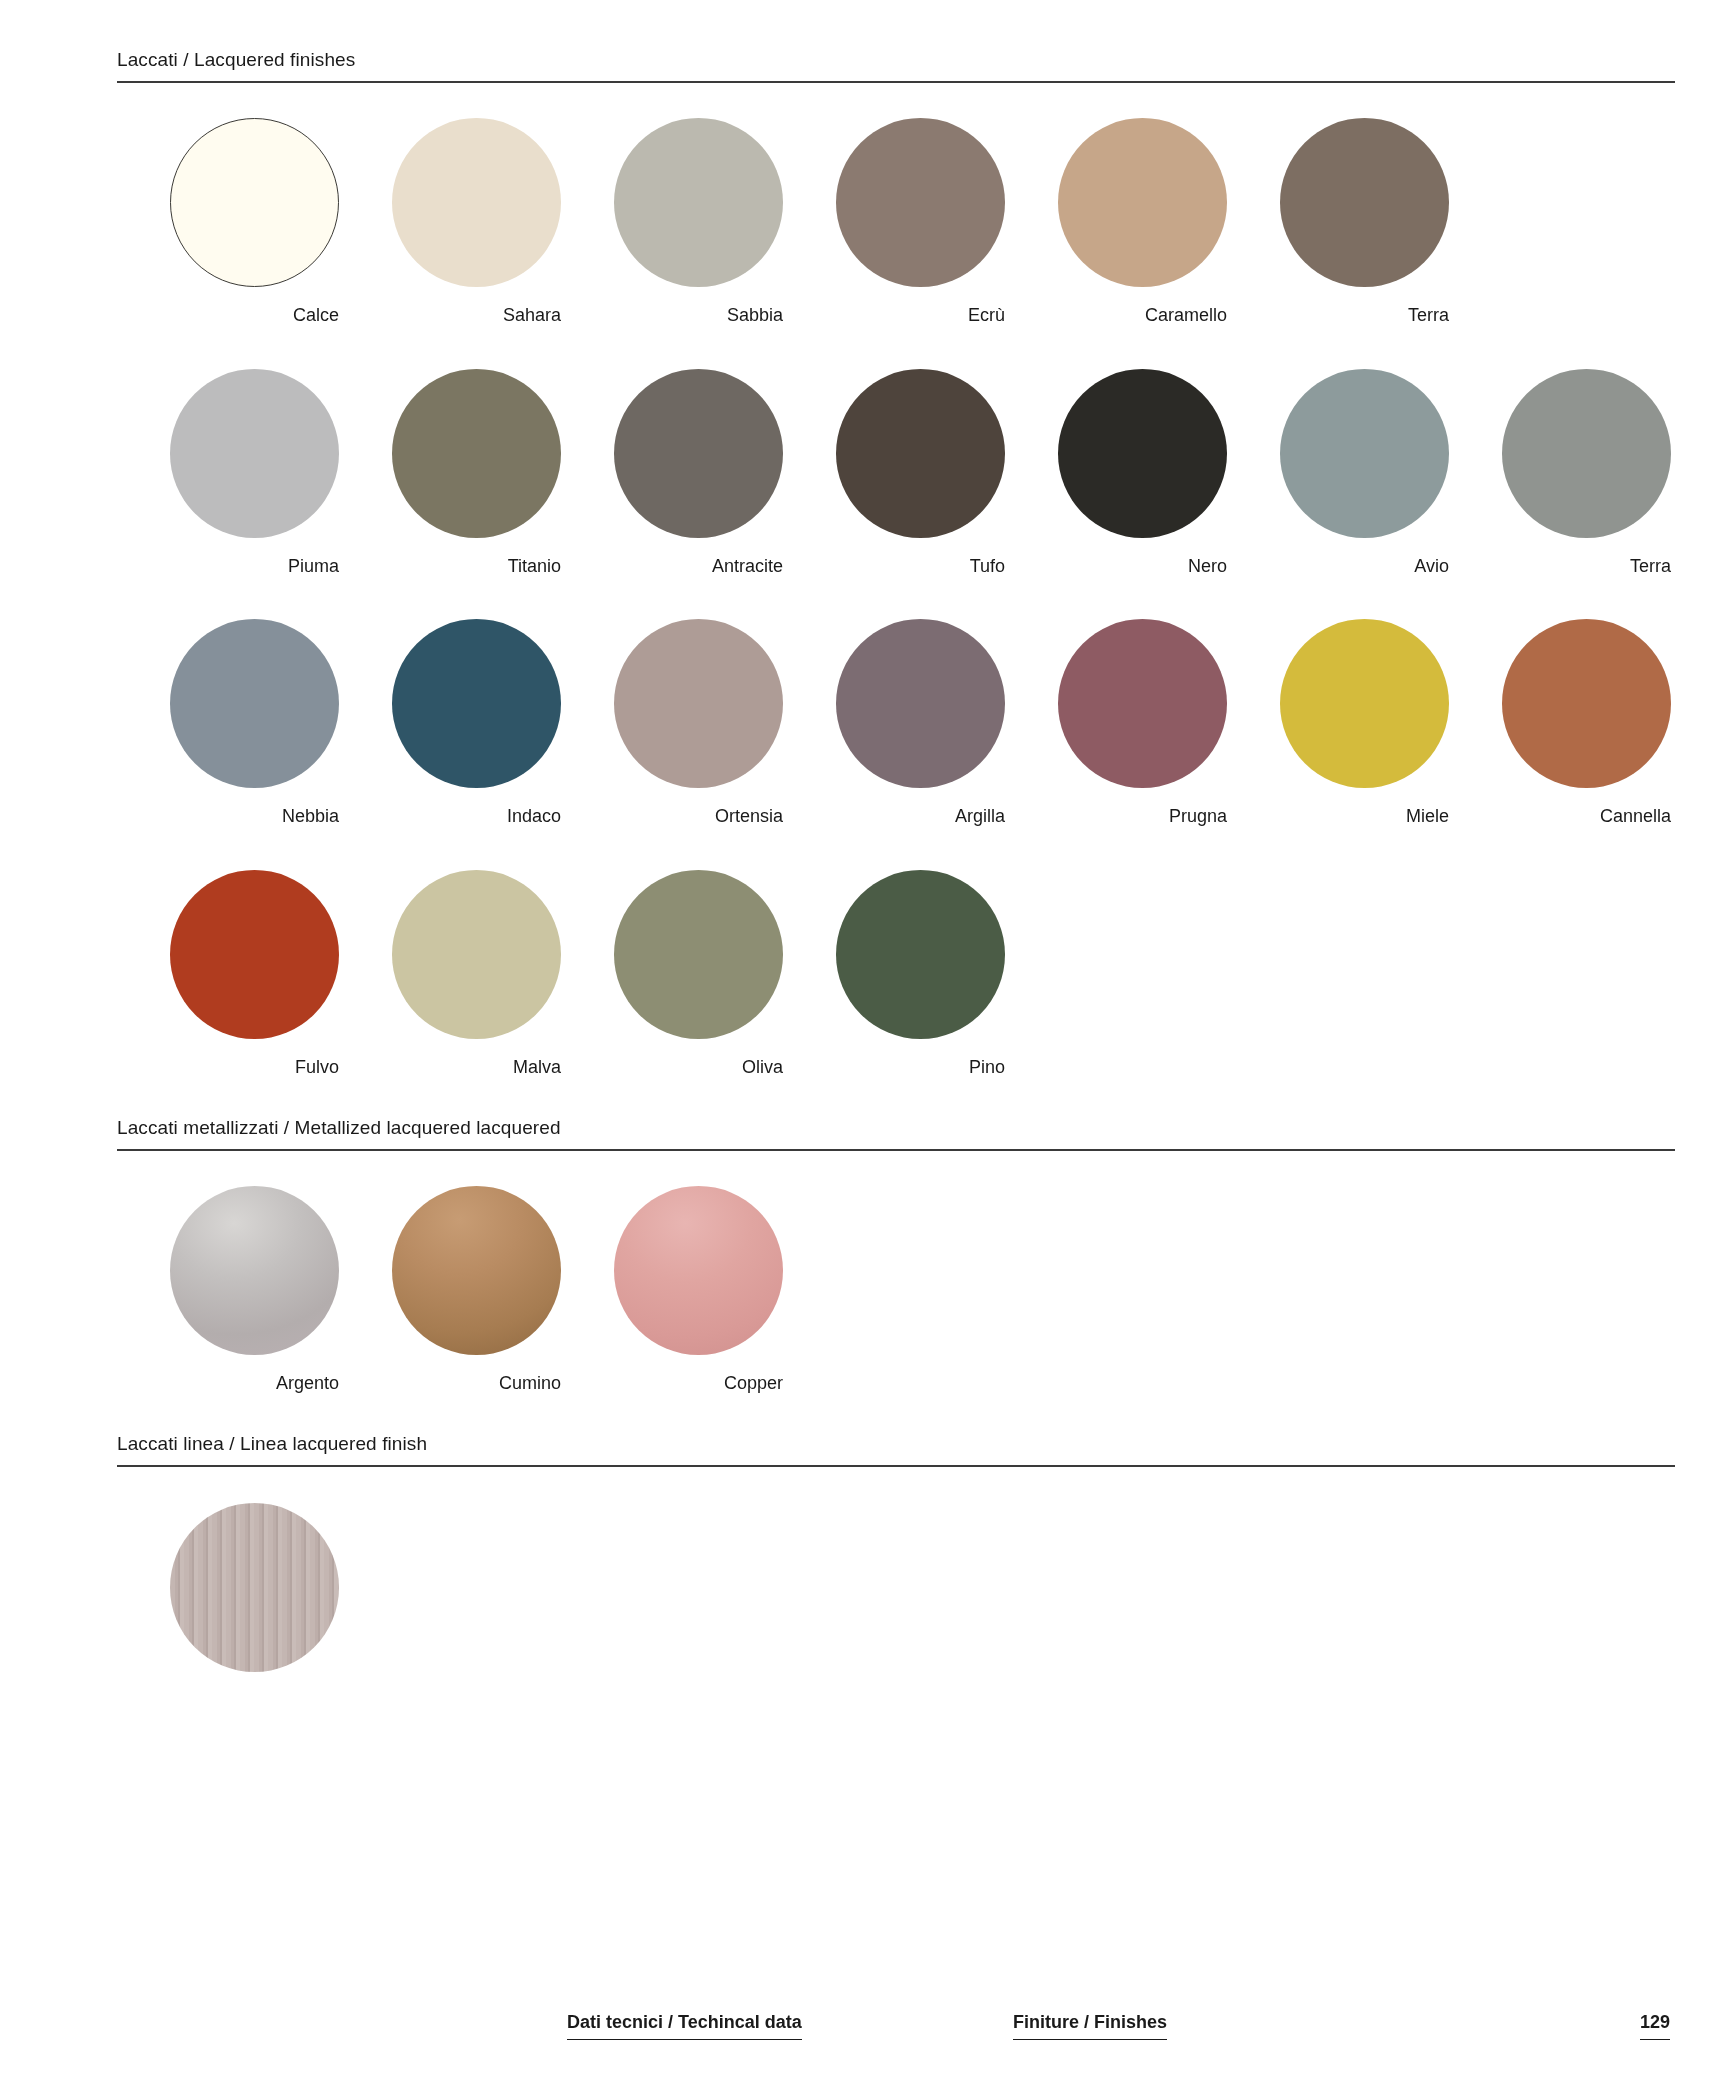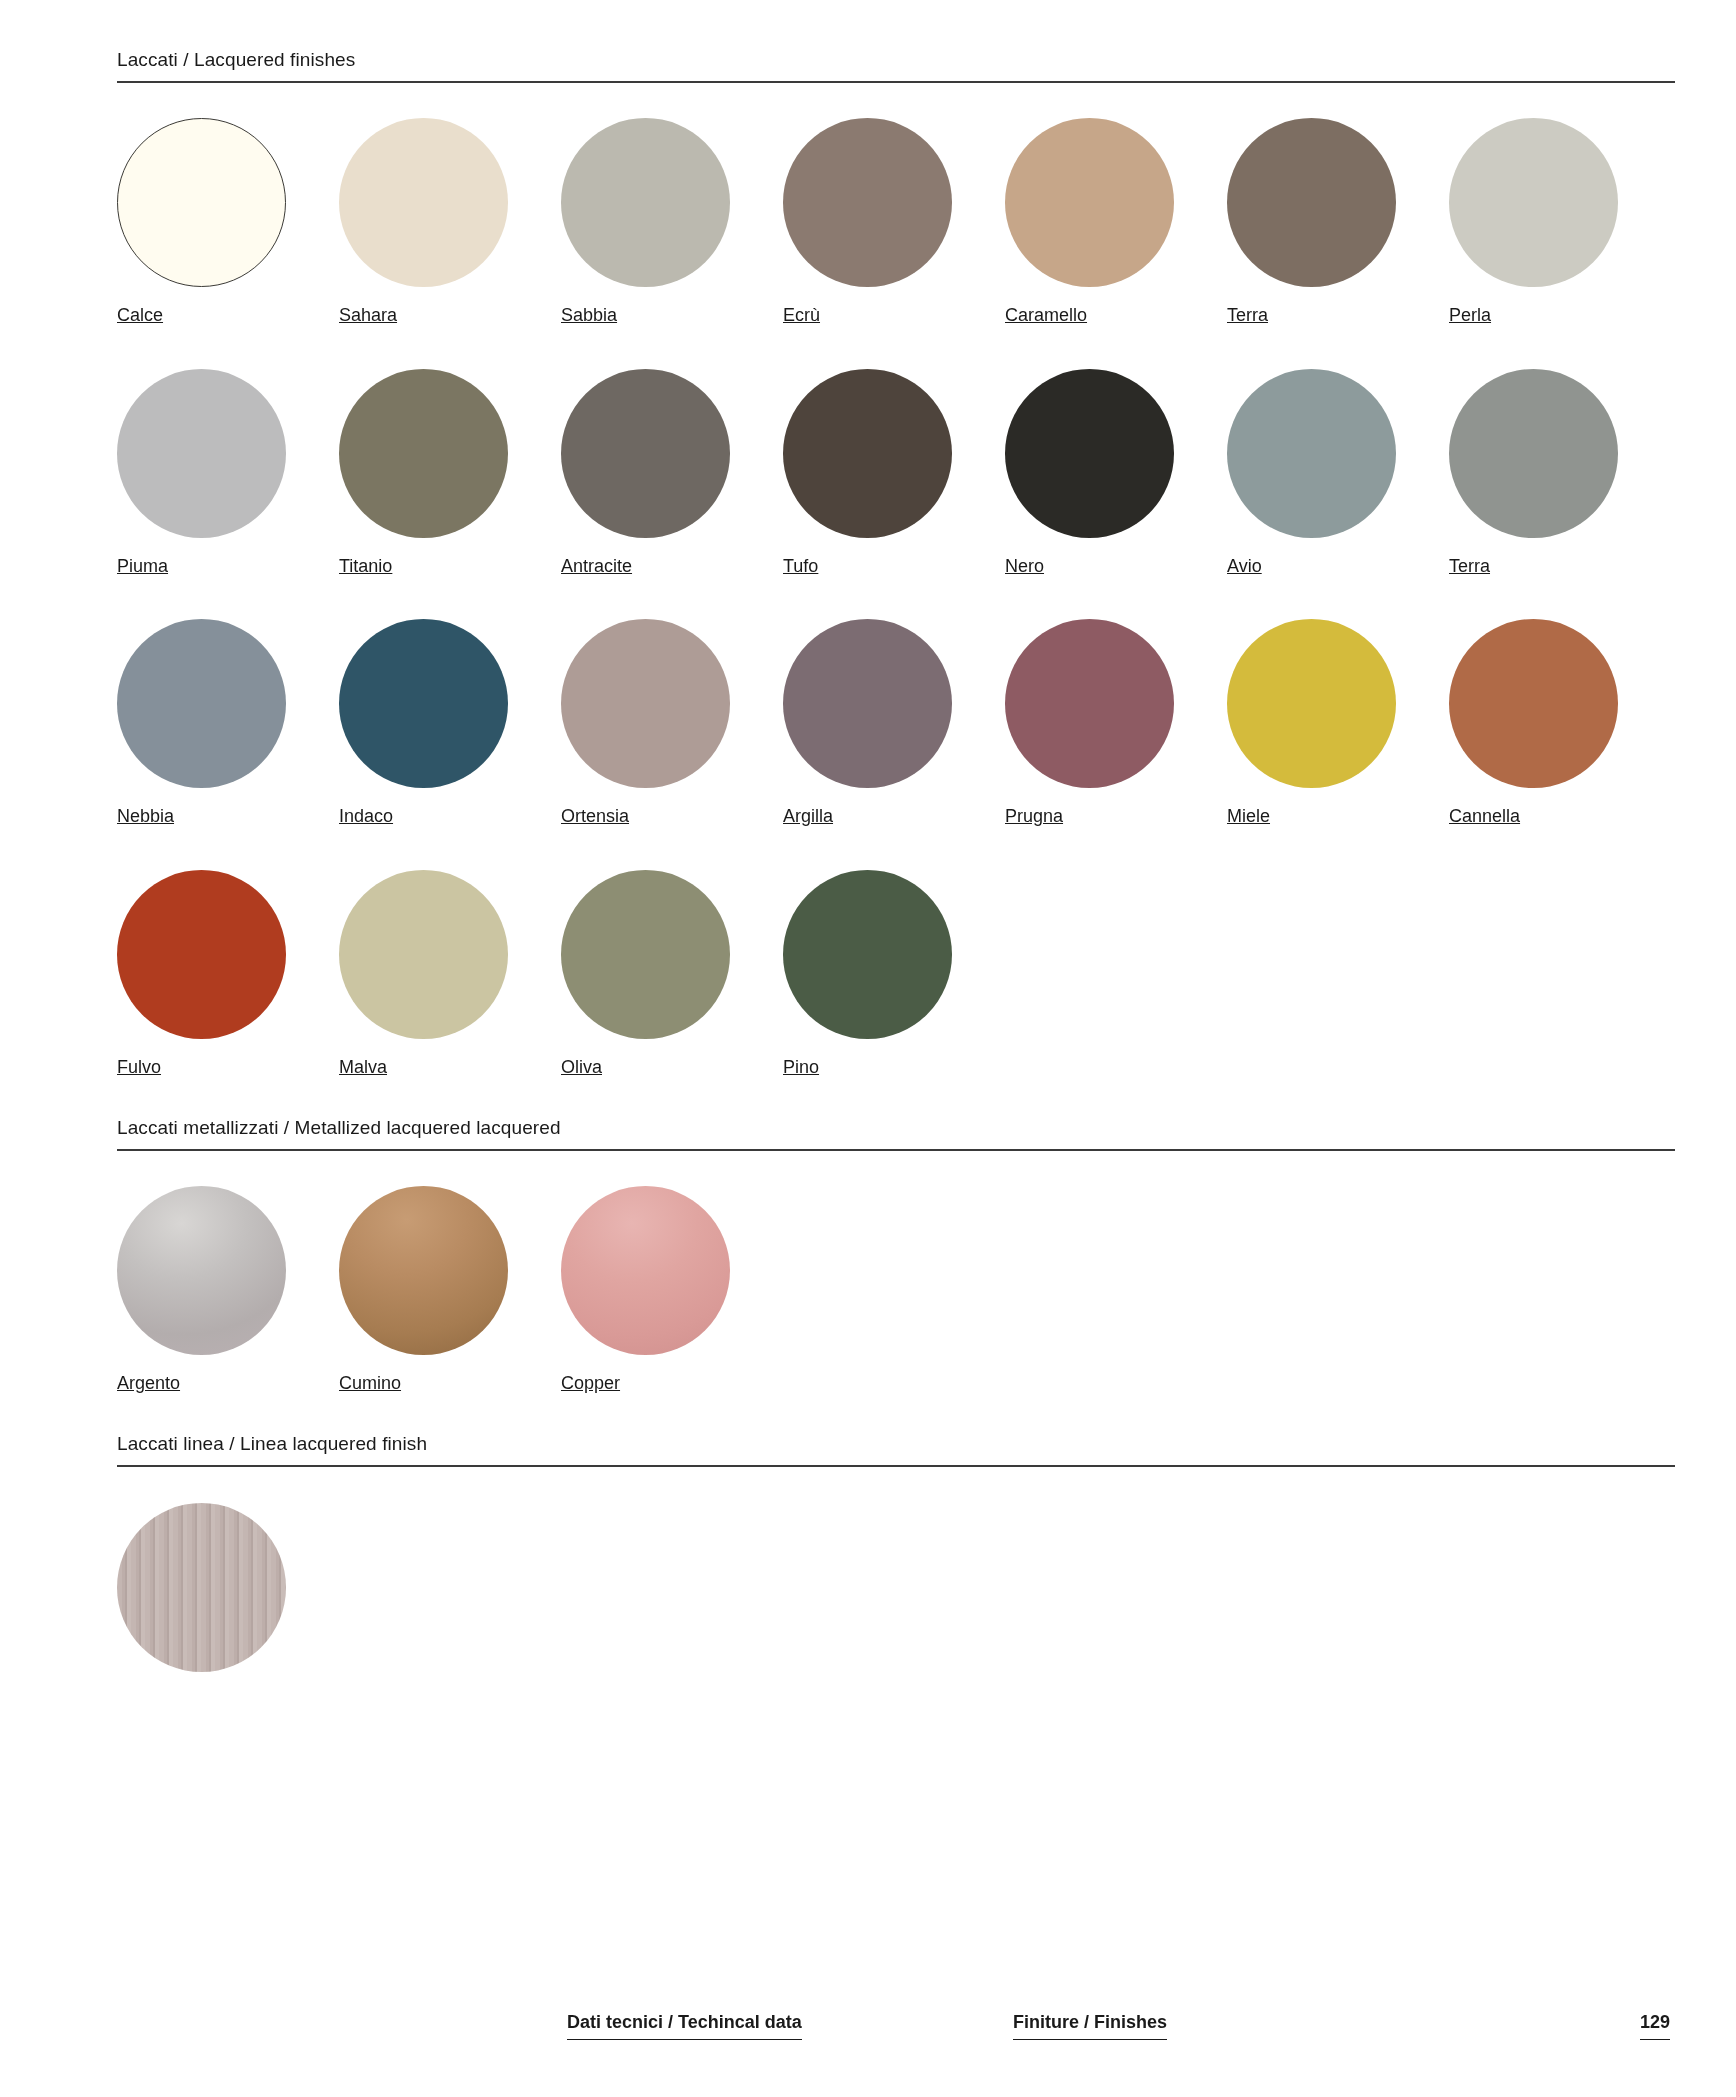--- a/index.html
+++ b/index.html
@@ -53,22 +53,21 @@
     display: grid;
     grid-template-columns: repeat(7, 222px);
     justify-content: start;
     row-gap: 0;
   }
 
   .swatch-cell {
     width: 222px;
     display: flex;
     flex-direction: column;
-    align-items: flex-start;
-    text-decoration: underline;
+    align-items: flex-end;
   }
 
   .swatch-spacer {
     width: 222px;
   }
 
   .swatch-disc {
     width: 169px;
     height: 169px;
     border-radius: 50%;
@@ -155,24 +154,20 @@
       <span class="swatch-label">Ecrù</span>
     </div>
     <div class="swatch-cell">
       <span class="swatch-disc" id="d4" style="background: rgb(198, 166, 137);"></span>
       <span class="swatch-label">Caramello</span>
     </div>
     <div class="swatch-cell">
       <span class="swatch-disc" id="d5" style="background: rgb(125, 110, 98);"></span>
       <span class="swatch-label">Terra</span>
     </div>
-    <div class="swatch-cell">
-      <span class="swatch-disc" id="d6" style="background: rgb(204, 203, 194);"></span>
-      <span class="swatch-label">Perla</span>
-    </div>
 
     <div class="row-gap" style="grid-column:1 / -1"></div>
 
     <div class="swatch-cell">
       <span class="swatch-disc" id="d7" style="background: rgb(188, 188, 189);"></span>
       <span class="swatch-label">Piuma</span>
     </div>
     <div class="swatch-cell">
       <span class="swatch-disc" id="d8" style="background: rgb(123, 118, 98);"></span>
       <span class="swatch-label">Titanio</span>

